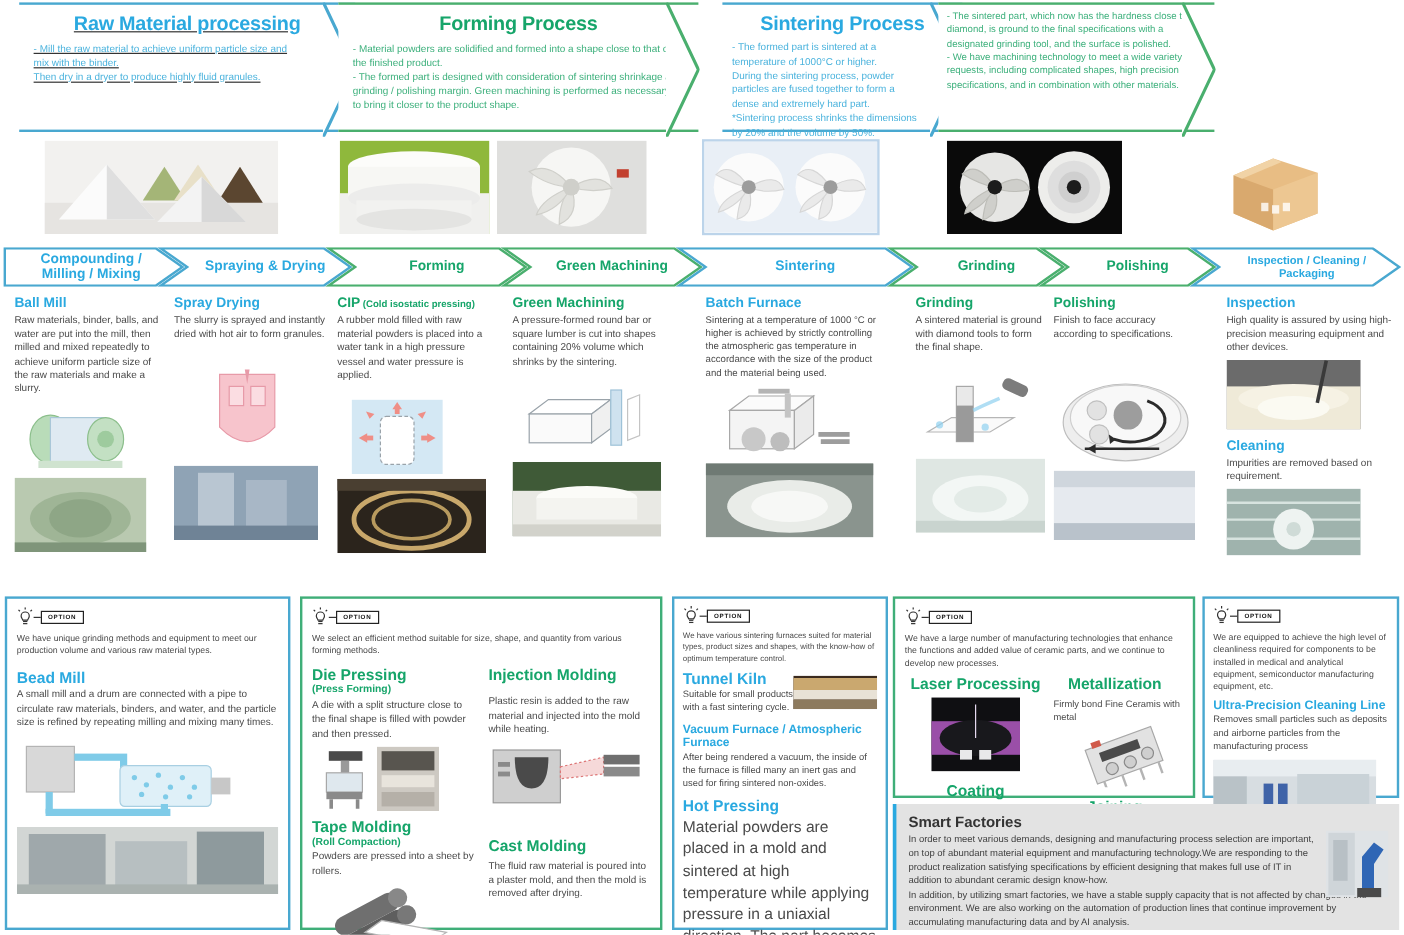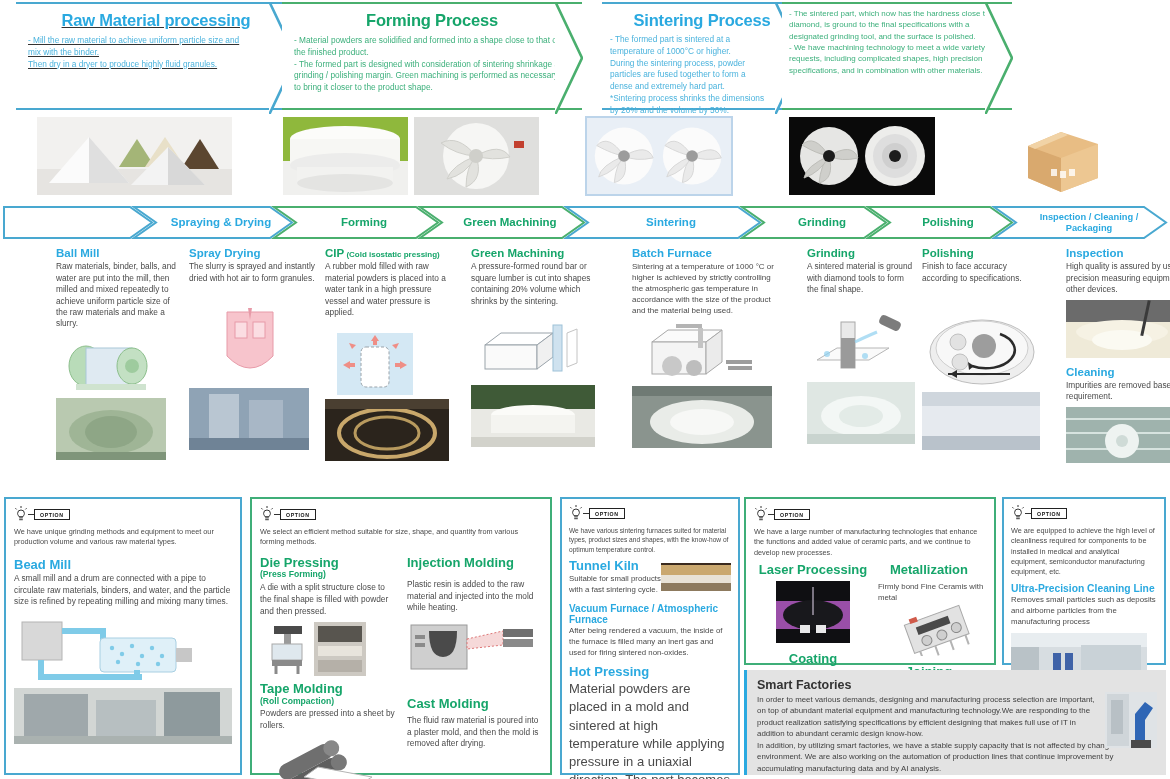--- a/index.html
+++ b/index.html
@@ -41,21 +41,21 @@
     display:flex; align-items:center; justify-content:center;
     font-size:11.5px; font-weight:bold; text-align:center; line-height:1.1;
   }
   .step.sblue { color:#2aa9e0; }
   .step.sgreen { color:#16a56a; }
   .step .lbl { padding:0 4px; position:relative; z-index:2; }
   .stepsvg { position:absolute; left:0; top:0; }
 
   
   .details { position:relative; height:240px; }
-  .col { position:absolute; top:0;margin-left:44px; }
+  .col { position:absolute; top:0; }
   .col h3 { font-size:11.5px; font-weight:bold; margin-bottom:1px; line-height:1.15; }
   .col h3.b { color:#2aa9e0; }
   .col h3.g { color:#16a56a; }
   .col h3 .sub { font-size:8px; font-weight:bold; }
   .col p { font-size:8.3px; line-height:1.38; color:#4a4a4a; }
 
   .illus { margin-top:7px; }
   .photo { margin-top:7px; overflow:hidden; }
 
   
@@ -263,20 +263,24 @@
         <path d="M2,1 H128 L150,16.5 L128,32 H2 Z" stroke="#49a8d0"></path>
         <path d="M132,1 H268 L290,16.5 L268,32 H132 L154,16.5 Z" stroke="#49a8d0"></path>
         <path d="M272,1 H414 L436,16.5 L414,32 H272 L294,16.5 Z" stroke="#4aaf6e"></path>
         <path d="M418,1 H560 L582,16.5 L560,32 H418 L440,16.5 Z" stroke="#4aaf6e"></path>
         <path d="M564,1 H736 L758,16.5 L736,32 H564 L586,16.5 Z" stroke="#49a8d0"></path>
         <path d="M740,1 H862 L884,16.5 L862,32 H740 L762,16.5 Z" stroke="#4aaf6e"></path>
         <path d="M866,1 H988 L1010,16.5 L988,32 H866 L888,16.5 Z" stroke="#4aaf6e"></path>
         <path d="M992,1 H1142 L1164,16.5 L1142,32 H992 L1014,16.5 Z" stroke="#49a8d0"></path>
       </g>
     </svg>
+    <div class="step sblue" style="left:4px;width:140px;">
+        <span class="lbl" style="white-space:pre-line;">Compounding /
+Milling / Mixing</span>
+      </div>
     <div class="step sblue" style="left:152px;width:134px;">
         <span class="lbl">Spraying &amp; Drying</span>
       </div>
     <div class="step sgreen" style="left:292px;width:140px;">
         <span class="lbl">Forming</span>
       </div>
     <div class="step sgreen" style="left:438px;width:140px;">
         <span class="lbl">Green Machining</span>
       </div>
     <div class="step sblue" style="left:584px;width:170px;">

